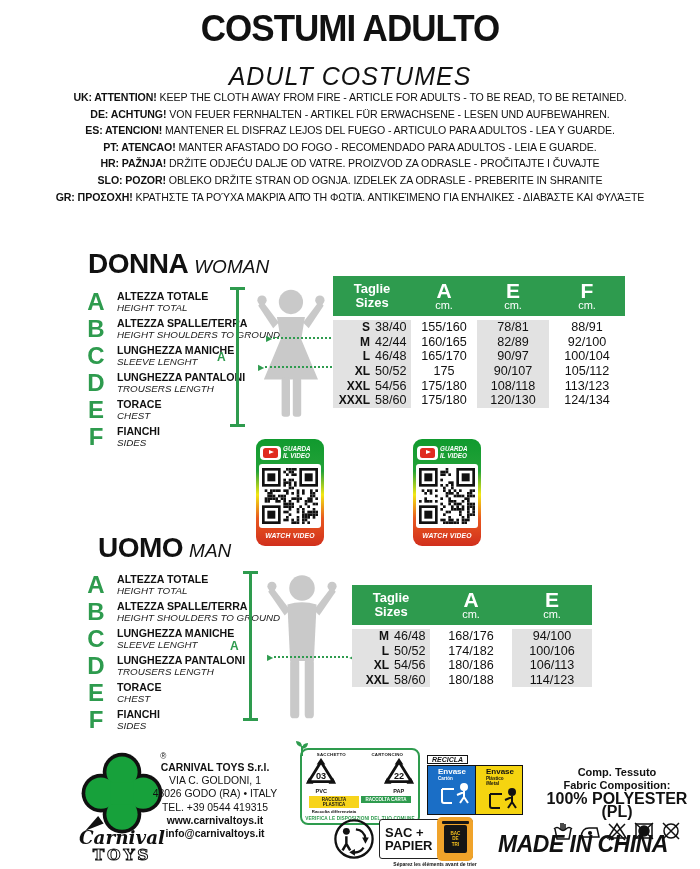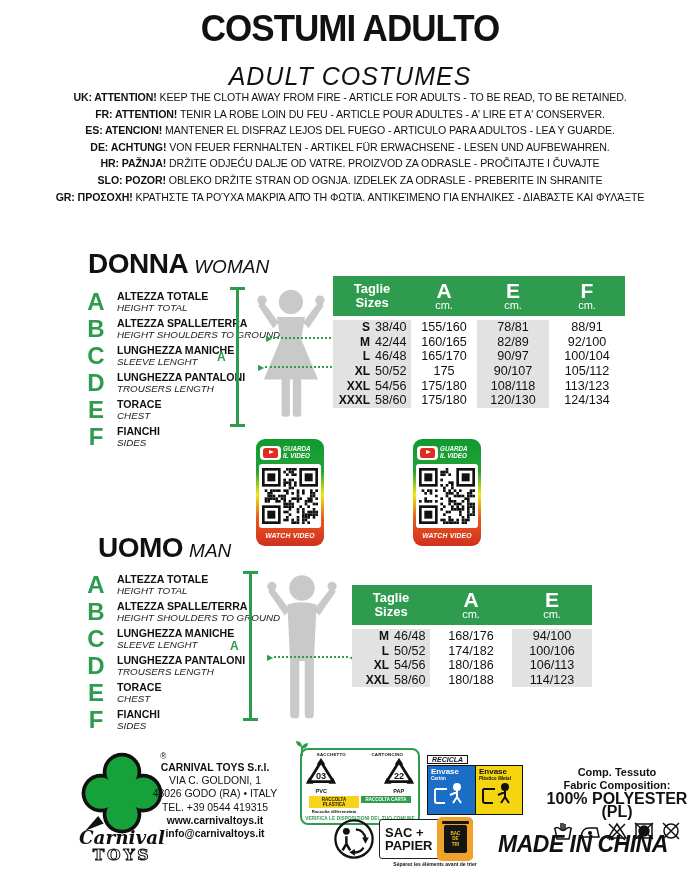--- a/index.html
+++ b/index.html
@@ -75,21 +75,21 @@
   .tags{display:flex;gap:2px;justify-content:center;margin-top:2px;align-items:flex-start;}
   .tagcol{width:50px;}
   .tag-yellow{background:#f7d41b;color:#111;font-size:4.5px;font-weight:800;padding:1px 1px;}
   .tag-green{background:#2E9B4E;color:#fff;font-size:4.5px;font-weight:800;padding:1px 1px;}
   .tag-sub{font-size:4.3px;font-weight:700;margin-top:1px;}
   .rec-note{font-size:4.7px;color:#2E9B4E;font-weight:800;margin-top:2px;letter-spacing:0.1px;}
   .sprout{position:absolute;left:-7px;top:-10px;}
   .recicla{position:absolute;left:427px;top:748px;}
   .recicla-tab{display:inline-block;background:#fff;border:1.5px solid #111;font-size:7px;font-weight:800;font-style:italic;padding:0 4px;position:relative;z-index:2;}
   .env-row{display:flex;border:1px solid #111;width:94px;margin-top:-1px;}
-  .env{width:47px;height:48px;box-sizing:border-box;padding:2px 3px;}
+  .env{width:47px;height:48px;box-sizing:border-box;padding:2px 10px;}
   .env.blue{background:#1a6ec6;color:#fff;}
   .env.yellow{background:#f5d410;color:#111;border-left:1px solid #111;}
   .env .t1{font-size:8px;font-weight:800;line-height:8px;}
   .env .t2{font-size:4.6px;font-weight:700;line-height:5px;}
   .comp{position:absolute;left:538px;top:766px;width:158px;text-align:center;}
   .comp .l1{font-size:11px;font-weight:800;line-height:13px;}
   .comp .l2{font-size:11px;font-weight:800;line-height:13px;}
   .comp .l3{font-size:16px;font-weight:800;line-height:13px;}
   .care-row{display:flex;justify-content:center;gap:3px;margin-top:3px;}
   .sacrow{position:absolute;left:333px;top:818px;display:flex;align-items:center;gap:4px;}
@@ -107,23 +107,23 @@
 
 <div id="page">
 
   <div class="hdr">
     <div class="title">COSTUMI ADULTO</div>
     <div class="subtitle">ADULT COSTUMES</div>
   </div>
 
   <div class="warnings">
     <div class="warn"><b>UK: ATTENTION!</b> <span>KEEP THE CLOTH AWAY FROM FIRE - ARTICLE FOR ADULTS - TO BE READ, TO BE RETAINED.</span></div>
-    <div class="warn"><b>FR: ATTENTION!</b> <span>TENIR LA ROBE LOIN DU FEU - ARTICLE POUR ADULTES - A' LIRE ET A' CONSERVER.</span></div>
+    <div class="warn"><b>DE: ACHTUNG!</b> <span>VON FEUER FERNHALTEN - ARTIKEL FÜR ERWACHSENE - LESEN UND AUFBEWAHREN.</span></div>
     <div class="warn"><b>ES: ATENCION!</b> <span>MANTENER EL DISFRAZ LEJOS DEL FUEGO - ARTICULO PARA ADULTOS - LEA Y GUARDE.</span></div>
-    <div class="warn"><b>DE: ACHTUNG!</b> <span>VON FEUER FERNHALTEN - ARTIKEL FÜR ERWACHSENE - LESEN UND AUFBEWAHREN.</span></div>
+    <div class="warn"><b>PT: ATENCAO!</b> <span>MANTER AFASTADO DO FOGO - RECOMENDADO PARA ADULTOS - LEIA E GUARDE.</span></div>
     <div class="warn"><b>HR: PAŽNJA!</b> <span>DRŽITE ODJEĆU DALJE OD VATRE. PROIZVOD ZA ODRASLE - PROČITAJTE I ČUVAJTE</span></div>
     <div class="warn"><b>SLO: POZOR!</b> <span>OBLEKO DRŽITE STRAN OD OGNJA. IZDELEK ZA ODRASLE - PREBERITE IN SHRANITE</span></div>
     <div class="warn"><b>GR: ΠΡΟΣΟΧΗ!</b> <span>ΚΡΑΤΗΣΤΕ ΤΑ ΡΟΎΧΑ ΜΑΚΡΙΆ ΑΠΌ ΤΗ ΦΩΤΙΆ. ΑΝΤΙΚΕΊΜΕΝΟ ΓΙΑ ΕΝΉΛΙΚΕΣ - ΔΙΑΒΆΣΤΕ ΚΑΙ ΦΥΛΆΞΤΕ</span></div>
   </div>
 
   <div class="sec-head" style="left:88px;top:248px;">
     <span class="it">DONNA</span><span class="en">WOMAN</span>
   </div>
 
   <div class="legend" style="left:82px;top:291px;">

